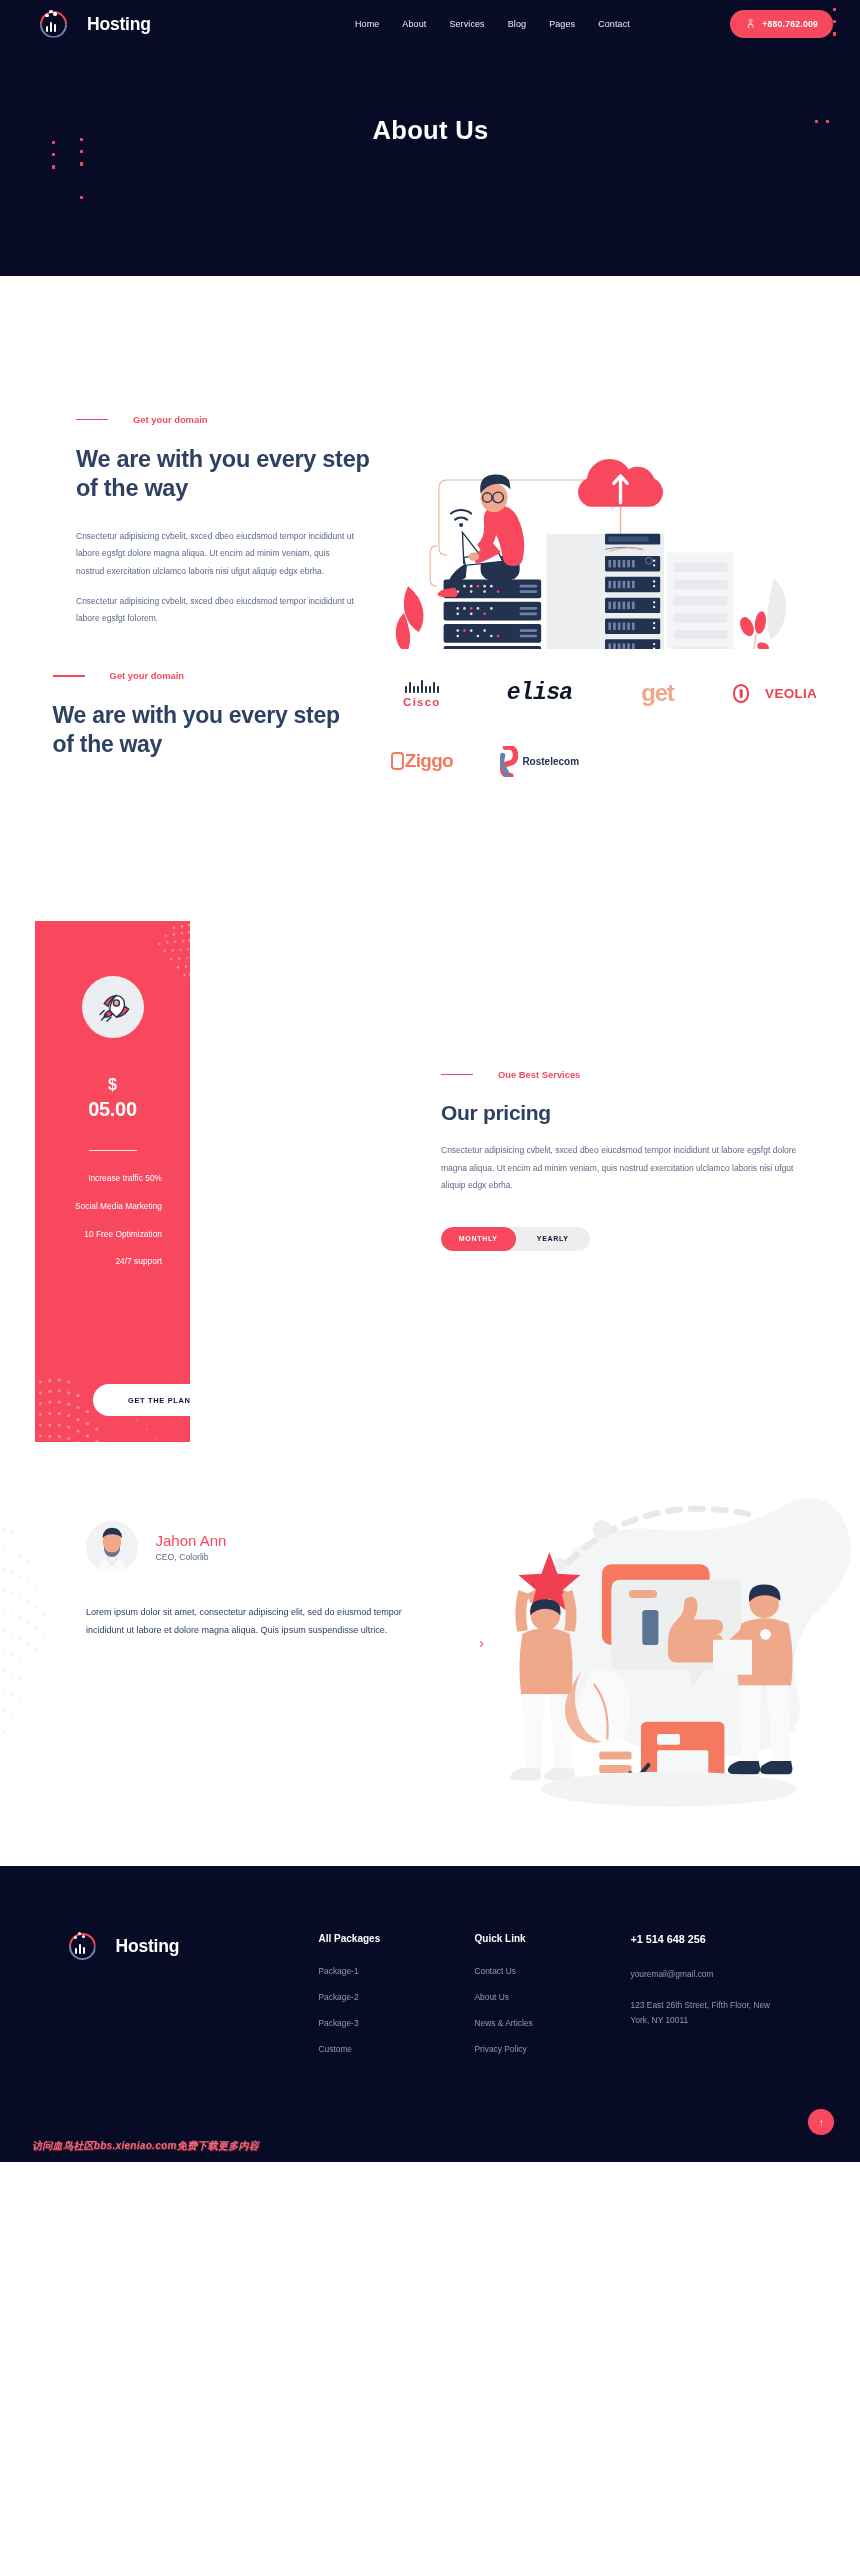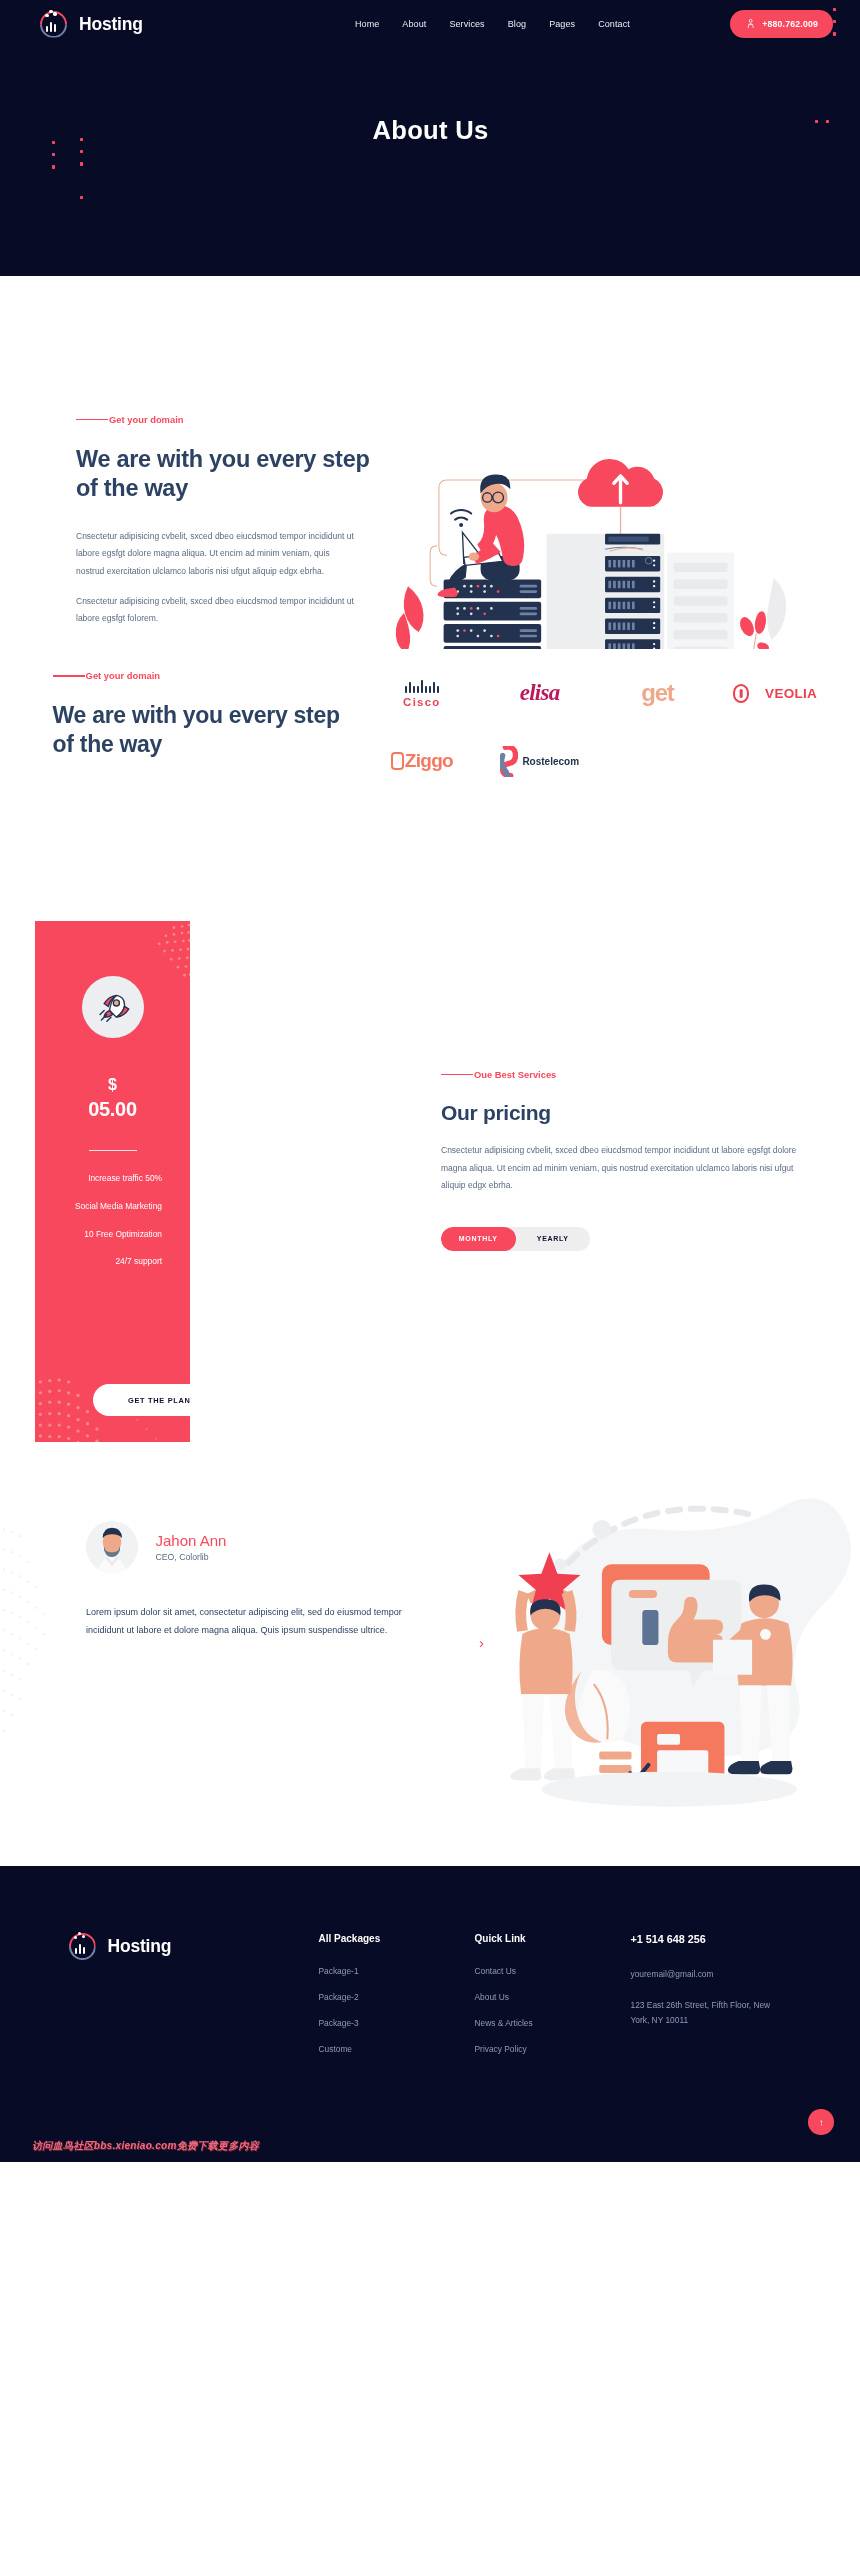--- a/index.html
+++ b/index.html
@@ -31,21 +31,21 @@
     height:48px;
     display:flex;
     align-items:center;
     padding:0 28px 0 40px;
     position:relative;
     z-index:5;
   }
   .brand{
     display:flex;
     align-items:center;
-    gap:12px;
+    gap:20px;
     width:242px;
   }
   .brand-mark{
     width:27px;height:27px;position:relative;flex:none;
   }
   .brand-mark .arc-top{
     position:absolute;inset:0;
     border:2.7px solid var(--accent);
     border-radius:50%;
     clip-path: polygon(0 0,100% 0,100% 52%,0 52%);
@@ -115,21 +115,21 @@
   .hd5{ right:32px; top:120px; flex-direction:row; gap:7.4px;}
 
   
   .sec1{
     width:861px;padding:138px 0 0 0;position:relative;background:#fff;
     height:373px;
   }
   .sec1-inner{ width:733px;margin:0 auto;display:flex;gap:6.7px; }
   .col-left{ width:309px; padding-left:12px;}
   .eyebrow{
-    display:flex;align-items:center;gap:1px;margin-bottom:19.5px;
+    display:flex;align-items:center;gap:25px;margin-bottom:19.5px;
   }
   .eyebrow .ln{ width:32px;height:1.3px;background:var(--accent); display:block;}
   .eyebrow span{ color:var(--accent);font-size:9.4px;font-weight:700; }
   .h2big{
     color:var(--heading);
     font-size:23.5px;
     font-weight:700;
     line-height:1.26;
     letter-spacing:-0.3px;
     margin-bottom:24px;
@@ -175,21 +175,21 @@
     padding-top:8px;
   }
   .logo-cell{ height:48px;display:flex;align-items:center;justify-content:center; }
 
   
   .cisco{ text-align:center; }
   .cisco .bars{ display:flex;align-items:flex-end;justify-content:center;gap:2px;height:15px;margin-bottom:2.7px; }
   .cisco .bars i{ width:2px;background:#22324f;display:block;border-radius:0.7px; }
   .cisco .txt{ color:#e8445a;font-size:11.4px;font-weight:700;letter-spacing:1.3px; }
   
-  .elisa{ color:#be185d;font-size:23px;font-style:italic;font-weight:700;font-family:Liberation Serif, serif; letter-spacing:-0.7px;}
+  .elisa{ color:#0f172a;font-size:23px;font-style:italic;font-weight:700;font-family:Liberation Mono, monospace; letter-spacing:-0.7px;}
   
   .getlogo{ color:#efa98a;font-size:24px;font-weight:700;letter-spacing:-1.3px;font-family:"Liberation Sans",sans-serif; }
   
   .veolia{ display:flex;align-items:center;gap:16px; }
   .veolia .mark{ width:16px;height:19px;border:2px solid #ef3e4e;border-radius:50%/46%;position:relative; }
   .veolia .mark::after{content:"";position:absolute;left:50%;top:3.4px;transform:translateX(-50%);width:2.7px;height:8.7px;background:#ef3e4e;border-radius:2px;}
   .veolia .txt{ color:#ef3e4e;font-size:13.5px;font-weight:700;letter-spacing:0.3px; }
   
   .ziggo{ display:flex;align-items:center;gap:1.3px;color:#f4795f;font-size:19px;font-weight:700;letter-spacing:-0.7px; }
   .ziggo .box{ width:12.8px;height:18px;border:2px solid #f4795f;border-radius:4px;display:block; }

